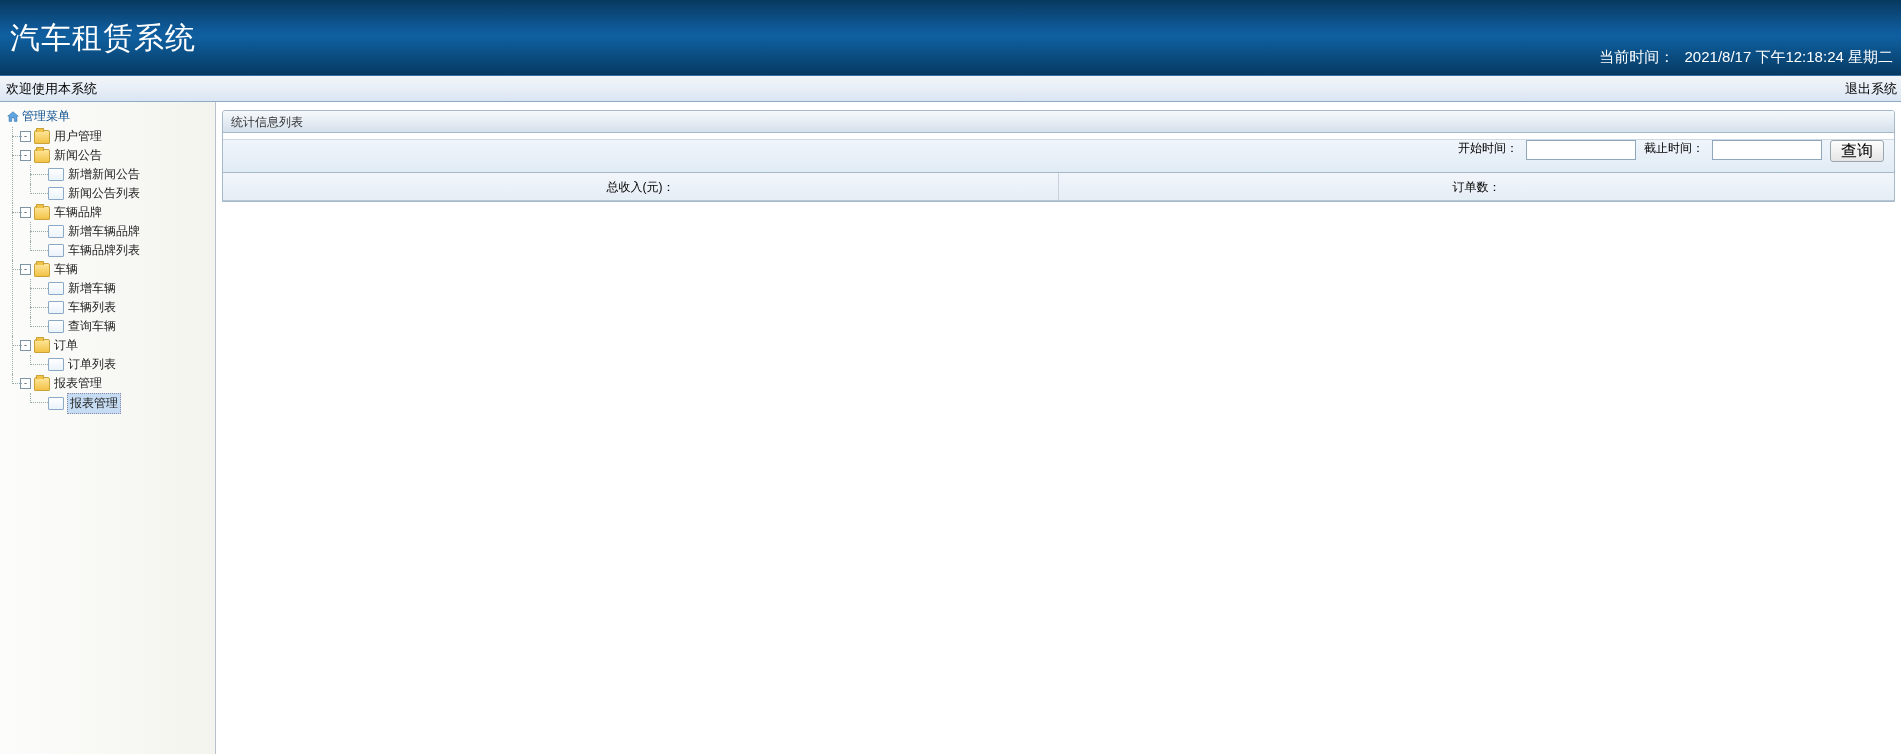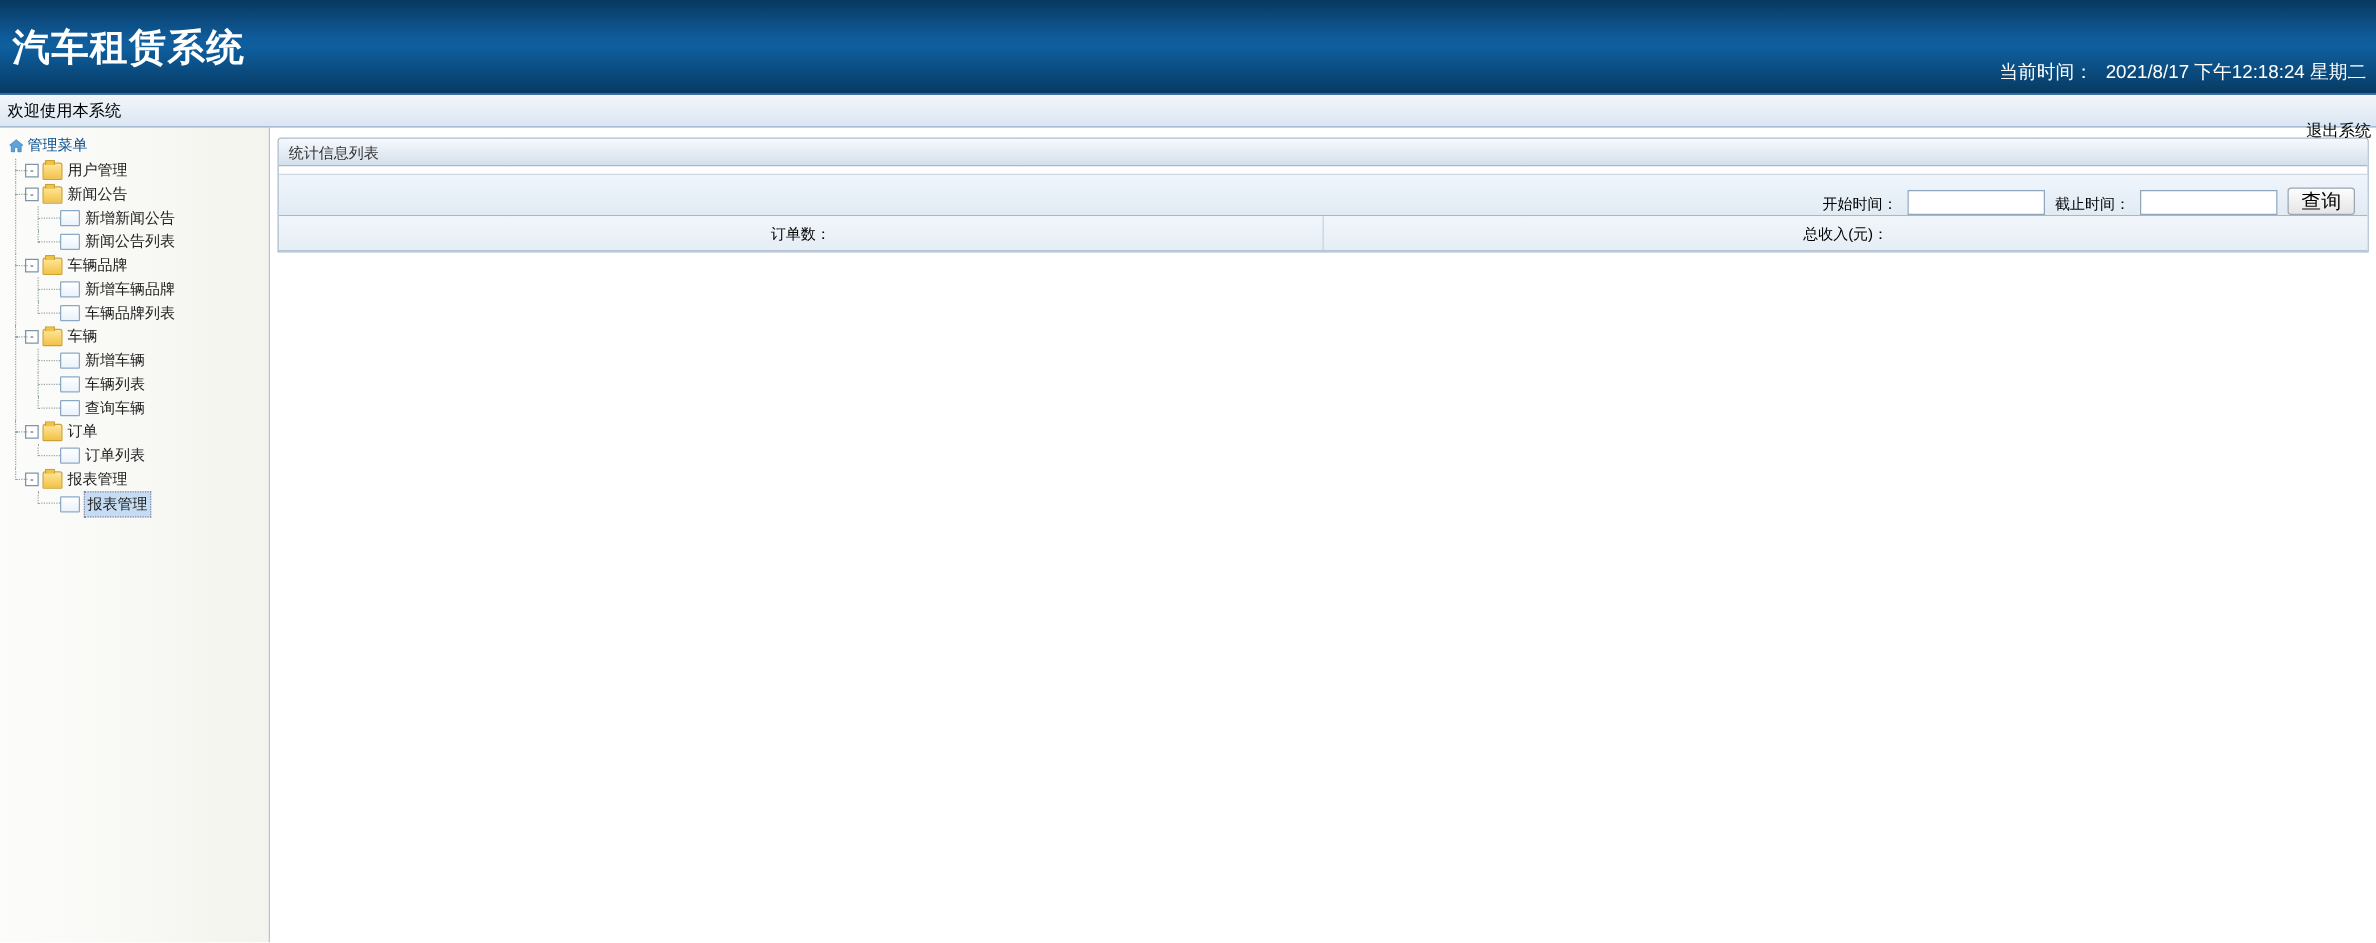--- a/index.html
+++ b/index.html
@@ -14,21 +14,21 @@
 
   
   .header {
     height: 75px;
     background: linear-gradient(to bottom,#08395f 0%,#0f5b9b 40%,#0f5f9f 50%,#063a62 100%);
     color: #fff;
     position: relative;
   }
   .header .title {
     font-size: 30px;
-    font-weight: 700;
+    font-weight: 400;
     padding: 18px 0 0 10px;
     letter-spacing: 1px;
   }
   .header .clock-wrap {
     position: absolute;
     right: 8px;
     bottom: 8px;
     font-size: 15px;
   }
   .header .clock-wrap span { margin-left: 6px; }
@@ -40,21 +40,21 @@
     border-top: 1px solid #3e6fa3;
     border-bottom: 1px solid #8ea9c4;
     font-size: 13px;
     line-height: 25px;
     padding: 0 6px;
     position: relative;
   }
   .subbar .logout {
     position: absolute;
     right: 4px;
-    top: 16px;
+    top: 0;
     line-height: 25px;
     cursor: pointer;
   }
 
   
   .layout {
     display: flex;
     height: calc(754px - 75px - 27px);
   }
   .sidebar {
@@ -161,21 +161,21 @@
     padding-left: 8px;
     font-size: 12px; font-weight: normal; color: #333;
     background: linear-gradient(to bottom,#f6f9fc,#d5e0eb);
     border-bottom: 1px solid #a5b9cc;
   }
   .filter-row {
     height: 34px;
     background: linear-gradient(to bottom,#f0f5fb,#e1ebf4);
     border-top: 1px solid #cfd9e3;
     border-bottom: 1px solid #a5b9cc;
-    display: flex; align-items: flex-end; justify-content: flex-end;
+    display: flex; align-items: flex-start; justify-content: flex-end;
     padding: 0 10px; gap: 8px;
     margin-top: 6px;
   }
   .filter-row label { font-size: 12px; }
   .filter-row input[type=text] {
     width: 110px; height: 20px;
     border: 1px solid #8ea7bd;
     background: #fff;
     font-size: 12px; padding: 0 4px;
   }
@@ -343,18 +343,18 @@
 
       <div class="filter-row">
         <label>开始时间：</label>
         <input type="text" style="">
         <label>截止时间：</label>
         <input type="text" style="">
         <button class="q-btn">查询</button>
       </div>
 
       <div class="result-row">
+        <div class="result-cell">总收入(元)：</div>
         <div class="result-cell">订单数：</div>
-        <div class="result-cell">总收入(元)：</div>
       </div>
     </div>
   </div>
 </div>
 
 </body></html>

